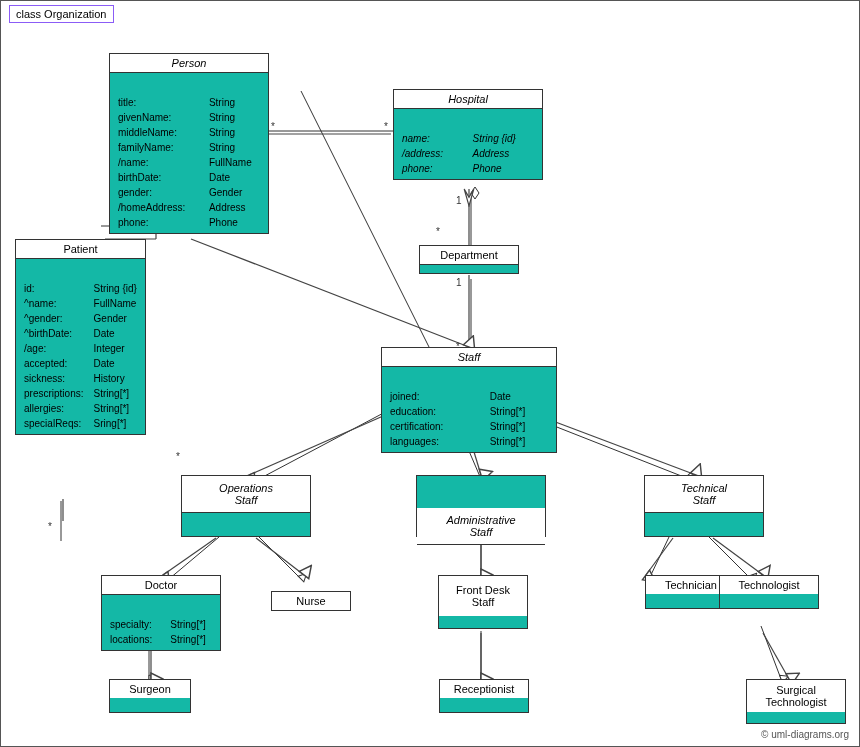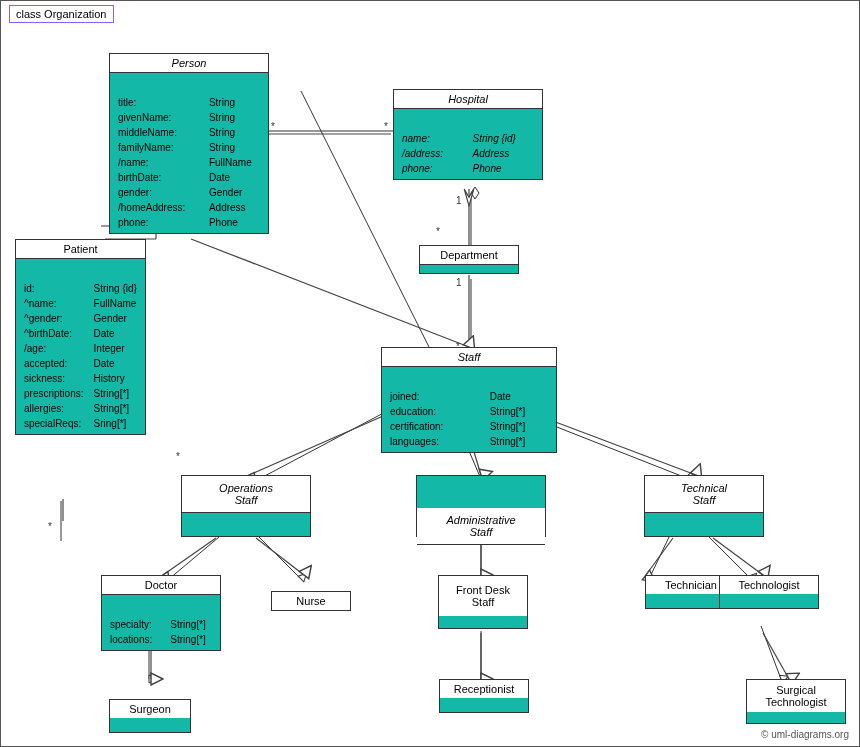--- a/index.html
+++ b/index.html
@@ -400,21 +400,21 @@
   </div>
 
   <div class="uml-class" style="left:600px; top:574px; width:92px; height:34px;margin-left:44px;">
     <div class="class-header" style="border-bottom:none;">Technician</div>
   </div>
 
   <div class="uml-class" style="left:718px; top:574px; width:100px; height:34px;">
     <div class="class-header" style="border-bottom:none;">Technologist</div>
   </div>
 
-  <div class="uml-class" style="left:108px; top:698px; width:82px; height:34px;">
+  <div class="uml-class" style="left:108px; top:678px; width:82px; height:34px;">
     <div class="class-header" style="border-bottom:none;">Surgeon</div>
   </div>
 
   <div class="uml-class" style="left:438px; top:678px; width:90px; height:34px;">
     <div class="class-header" style="border-bottom:none;">Receptionist</div>
   </div>
 
   <div class="uml-class" style="left:745px; top:678px; width:100px; height:45px;">
     <div class="class-header" style="border-bottom:none; padding:4px;">Surgical<br>Technologist</div>
   </div>

